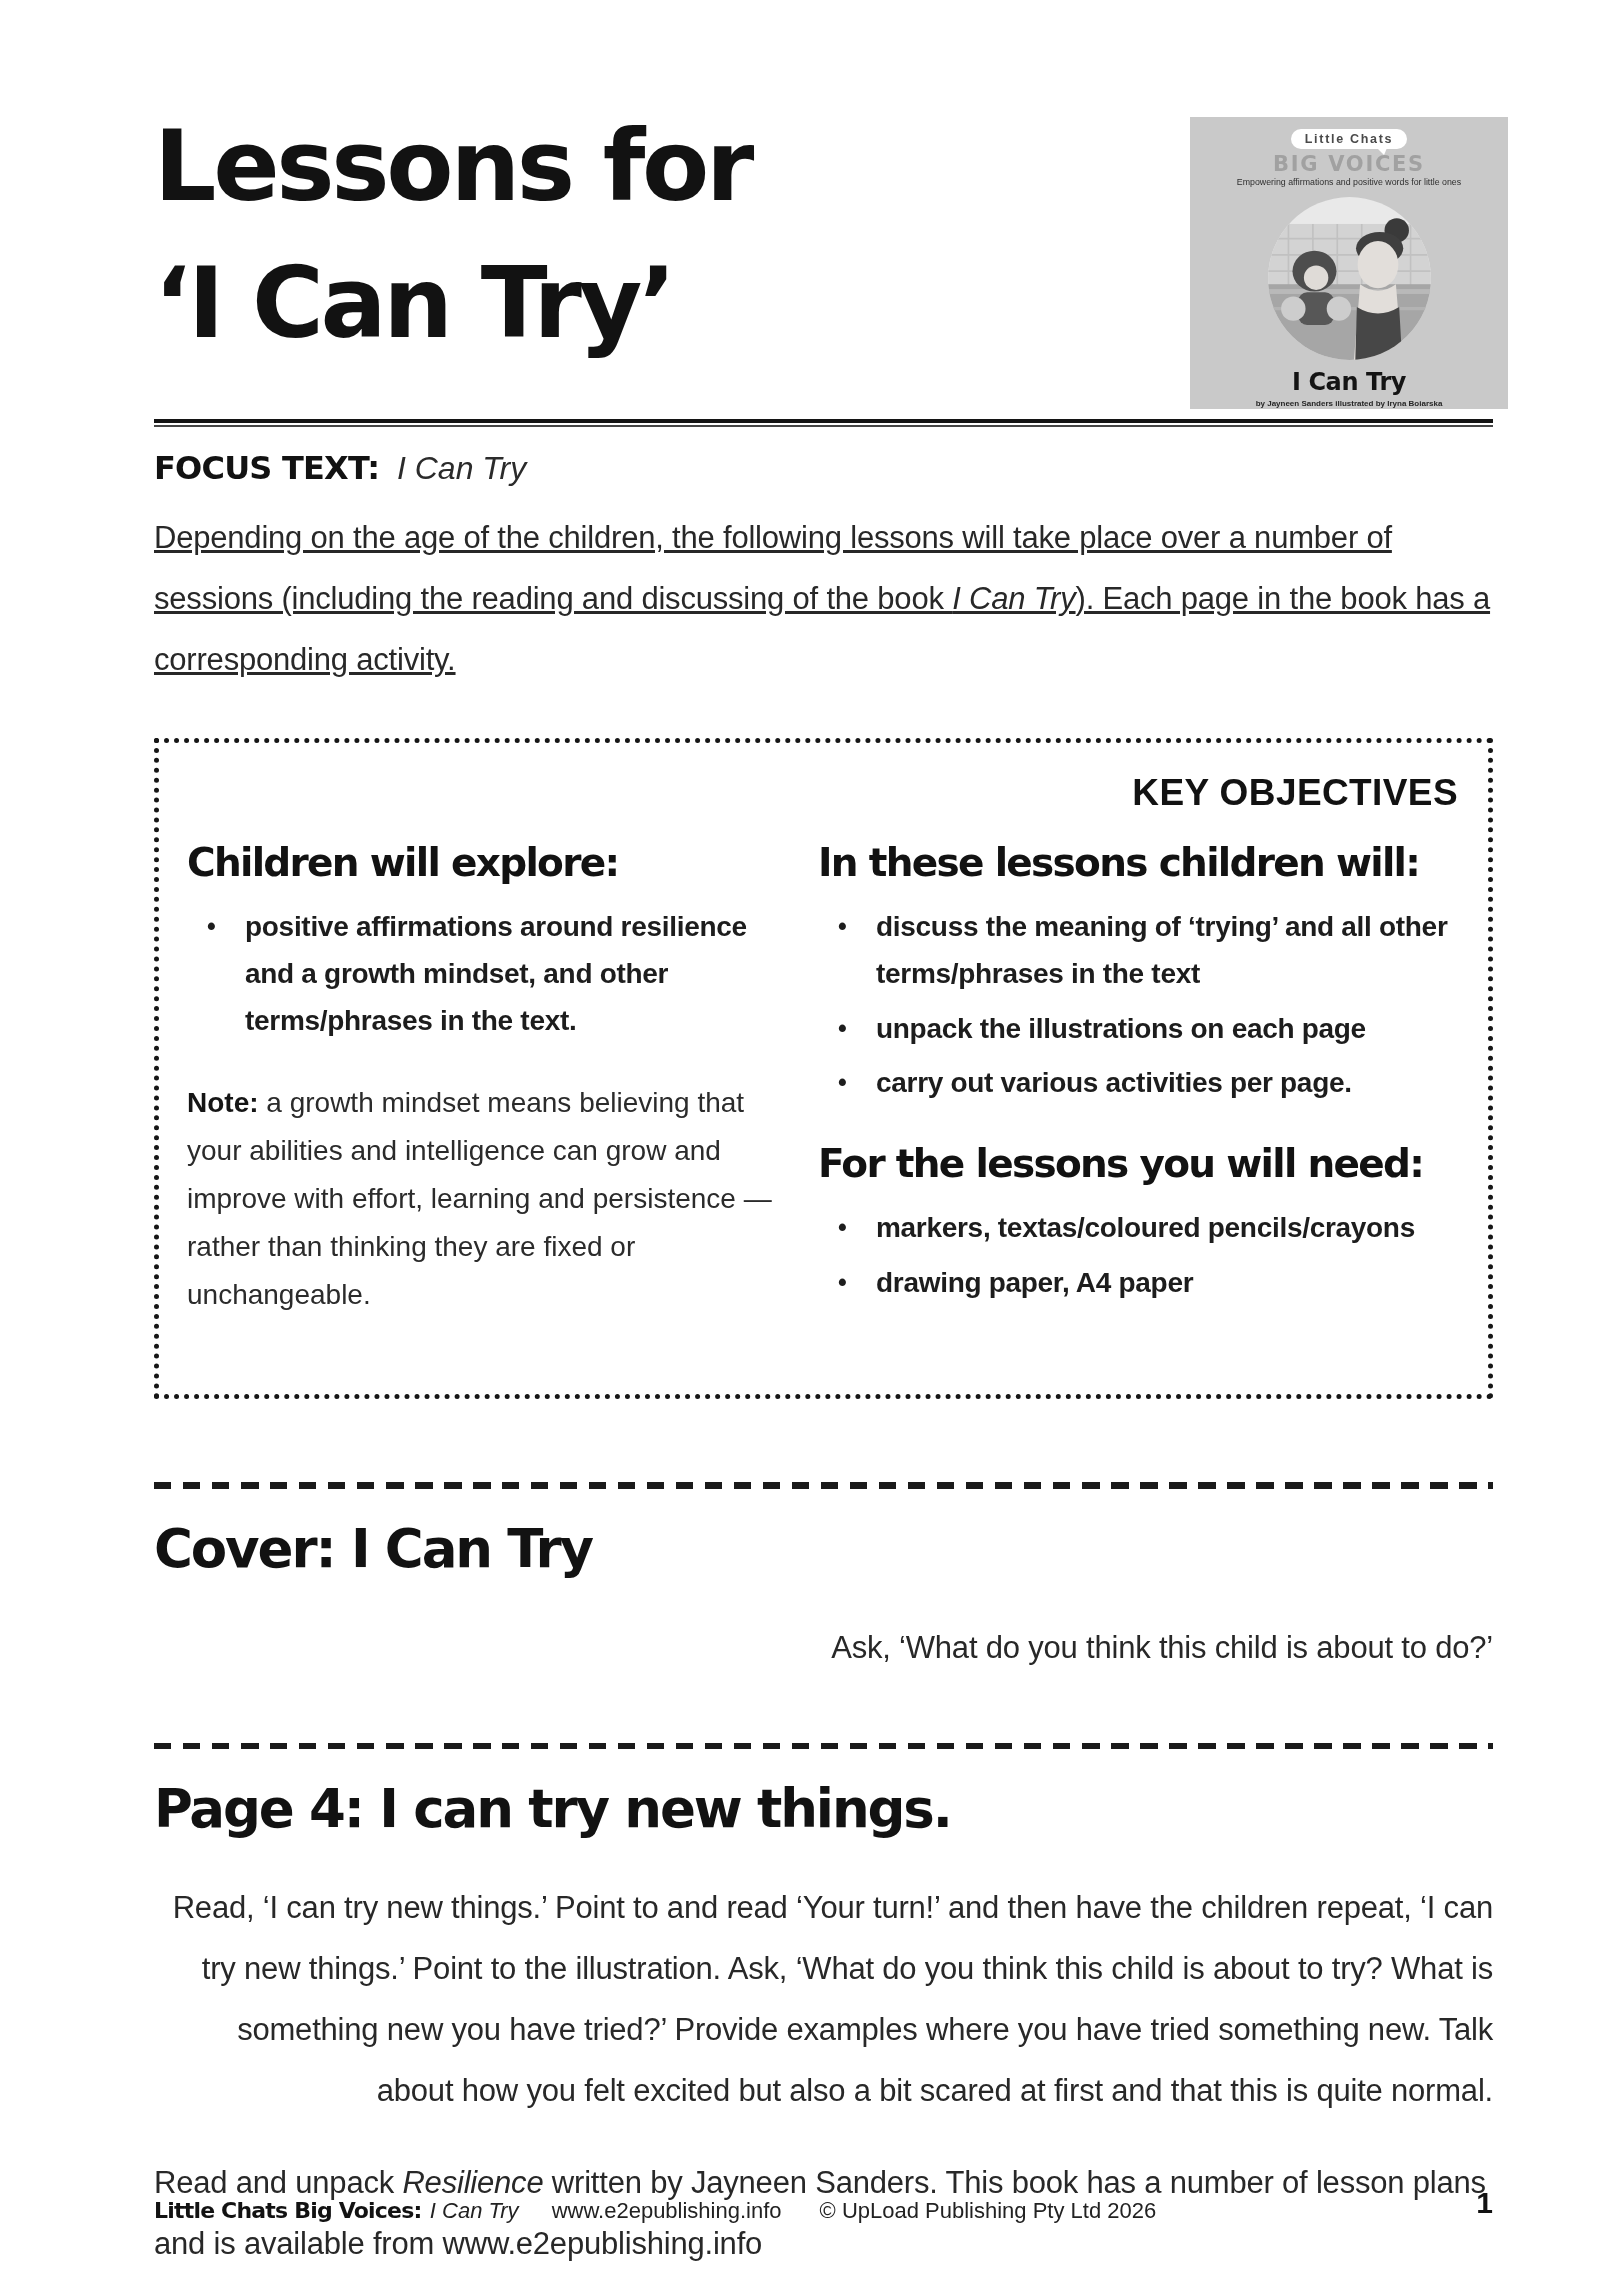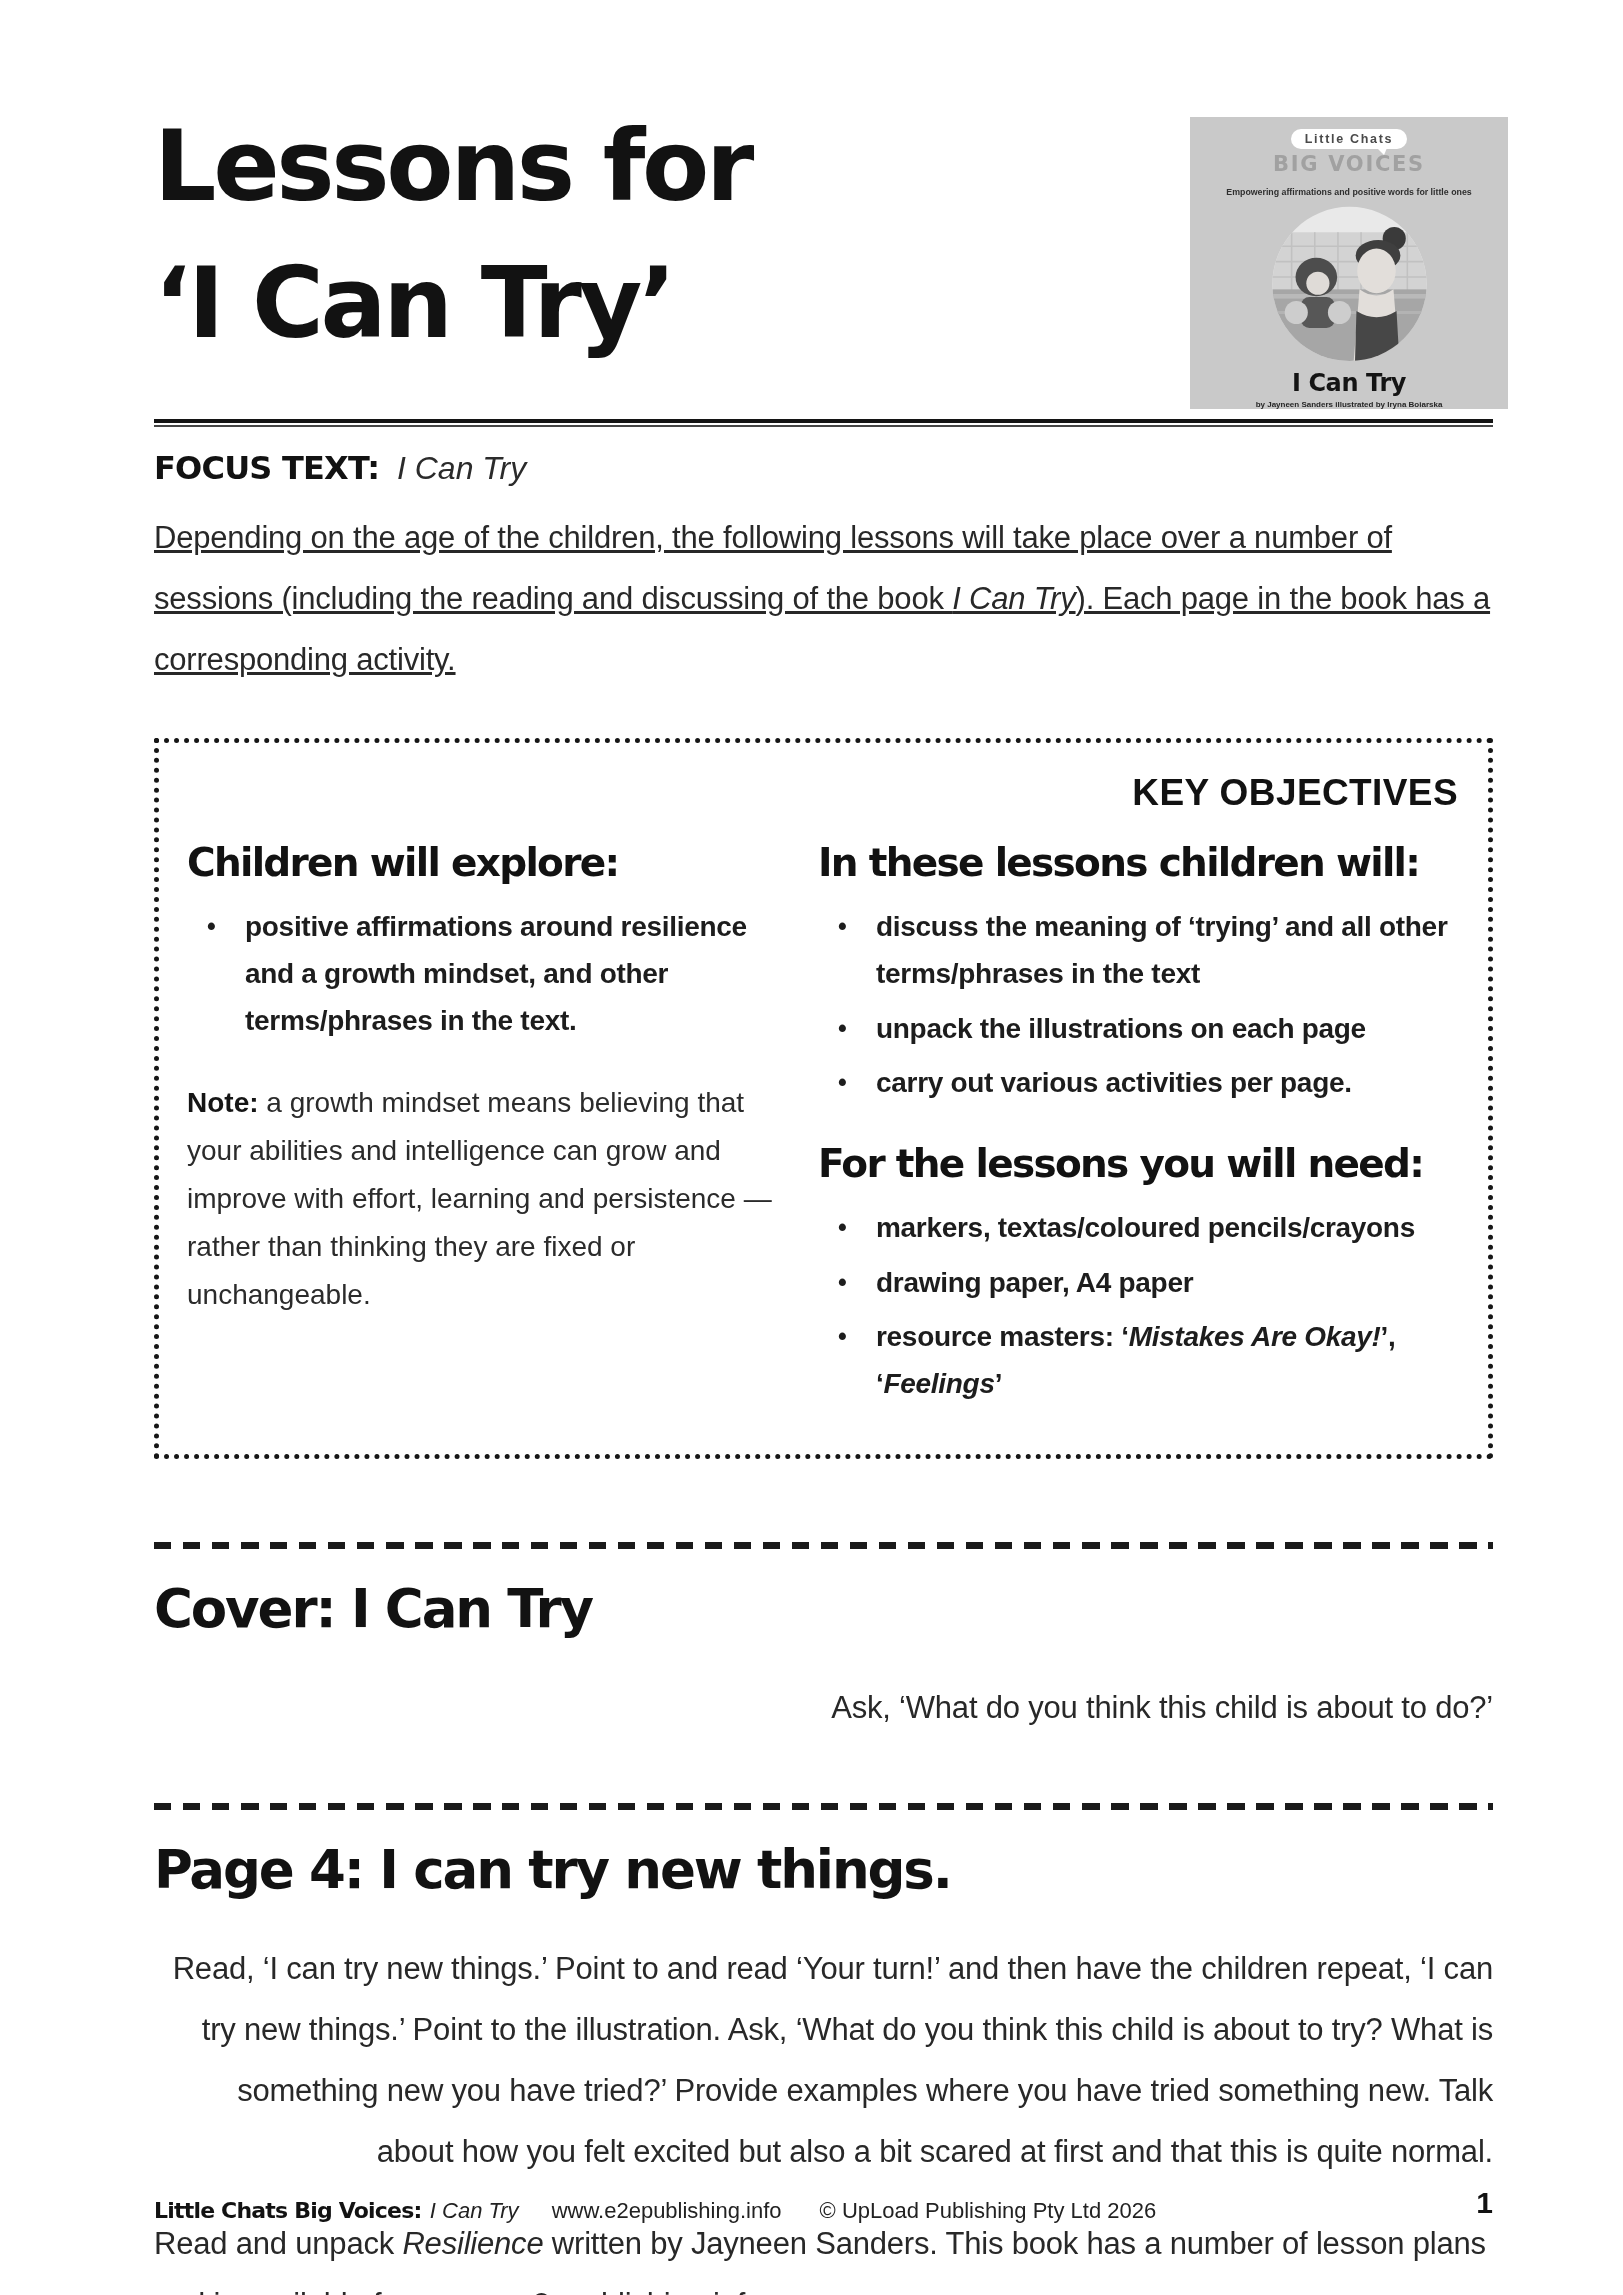--- a/index.html
+++ b/index.html
@@ -43,22 +43,22 @@
     content:"";position:absolute;right:20px;bottom:-5.8px;
     border-left:7.5px solid transparent;border-right:3.3px solid transparent;
     border-top:7.5px solid #ffffff;
   }
   .cover-series{
     margin-top:2.5px;
     font-family:"DejaVu Sans",sans-serif;
     font-size:21px;font-weight:800;letter-spacing:1.7px;color:#a1a1a1;text-align:right;
   }
   .cover-tagline{
-    margin-top:11px;
-    font-size:8.8px;font-weight:700;color:#2f2f2f;
+    margin-top:1px;
+    font-size:8.8px;font-weight:400;color:#2f2f2f;
     white-space:nowrap;
   }
   .cover-illo{margin-top:5.8px;display:block;}
   .cover-title{
     margin-top:4.2px;
     font-family:"DejaVu Sans",sans-serif;
     font-size:24px;font-weight:800;letter-spacing:-0.4px;color:#141414;
   }
   .cover-byline{
     margin-top:3.3px;
@@ -235,21 +235,20 @@
           <div class="marker-heading">In these lessons children will:</div>
           <ul class="obj-list">
             <li>discuss the meaning of ‘trying’ and all other terms/phrases in the text</li>
             <li>unpack the illustrations on each page</li>
             <li>carry out various activities per page.</li>
           </ul>
           <div class="marker-heading second-heading">For the lessons you will need:</div>
           <ul class="obj-list">
             <li>markers, textas/coloured pencils/crayons</li>
             <li>drawing paper, A4 paper</li>
-            <li><span>resource masters: ‘</span><span class="italic">Mistakes Are Okay!</span><span>’, ‘</span><span class="italic">Feelings</span><span>’</span></li>
           </ul>
         </div>
 
       </div>
     </div>
 
     <div class="dashed-divider"></div>
     <div class="section-heading">Cover: I Can Try</div>
     <p class="body-text section-body">Ask, ‘What do you think this child is about to do?’</p>
 

